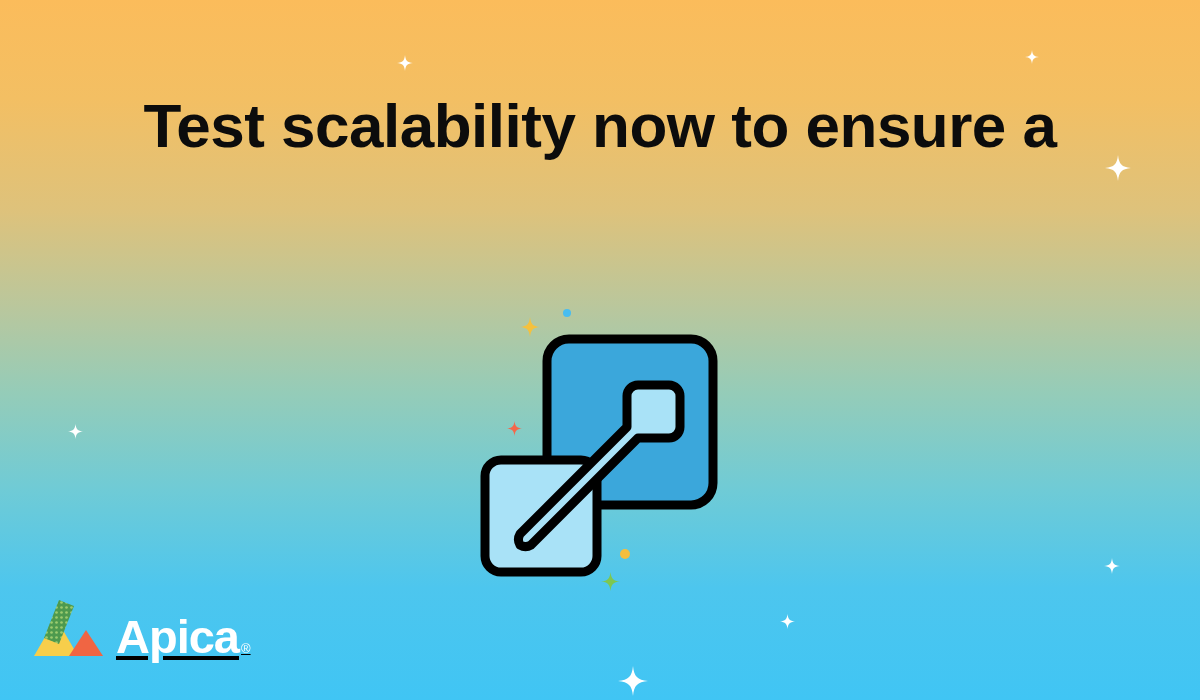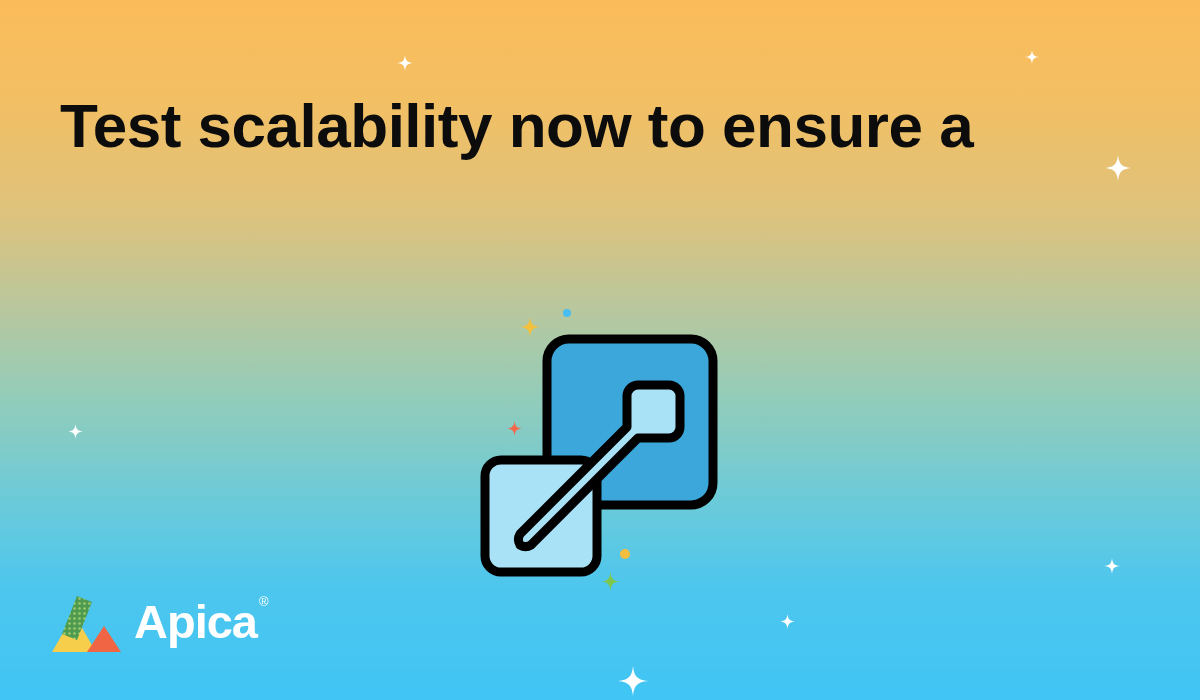--- a/index.html
+++ b/index.html
@@ -23,21 +23,21 @@
         #4DC6EE 84%,
         #40C5F4 100%);
   }
 
   
   .headline {
     position: absolute;
     left: 0;
     top: 78px;
     width: 1200px;
-    text-align: left;
+    text-align: center;
     color: #0C0C0C;
     font-weight: bold;
     font-size: 62px;
     line-height: 95px;
     letter-spacing: -0.5px;
     padding: 0 60px;
     box-sizing: border-box;
   }
   .headline-line { display: block; white-space: nowrap; }
 
@@ -59,25 +59,26 @@
   .spark svg { display: block; }
   .dot {
     position: absolute;
     border-radius: 50%;
     pointer-events: none;
   }
 
   
   .logo {
     position: absolute;
-    left: 52px;
+    left: 34px;
     top: 596px;
     display: flex;
-    align-items: flex-start;
+    align-items: flex-end;
     height: 62px;
+    text-decoration: underline;
   }
   .logo-mark { width: 70px; height: 58px; }
   .logo-mark svg { display: block; }
   .logo-word {
     color: #ffffff;
     font-size: 47px;
     font-weight: bold;
     letter-spacing: -1px;
     line-height: 1;
     margin-left: 12px;

